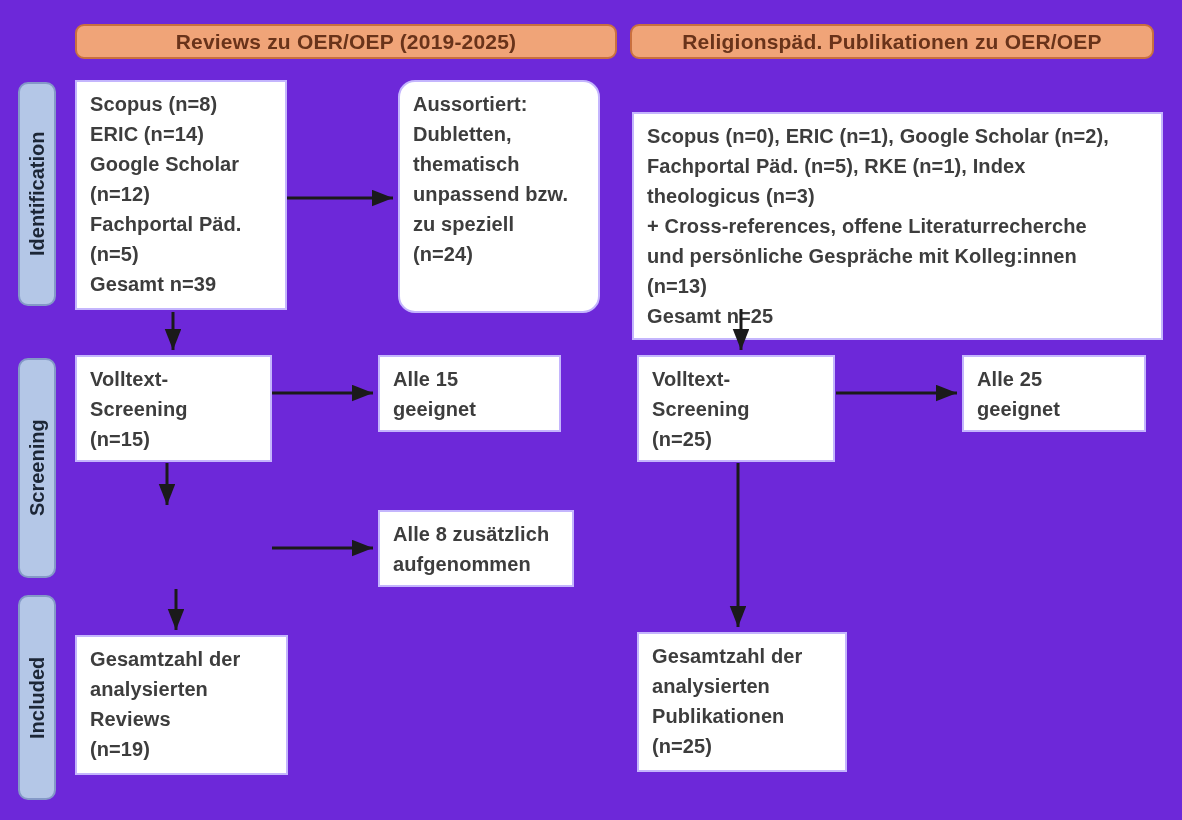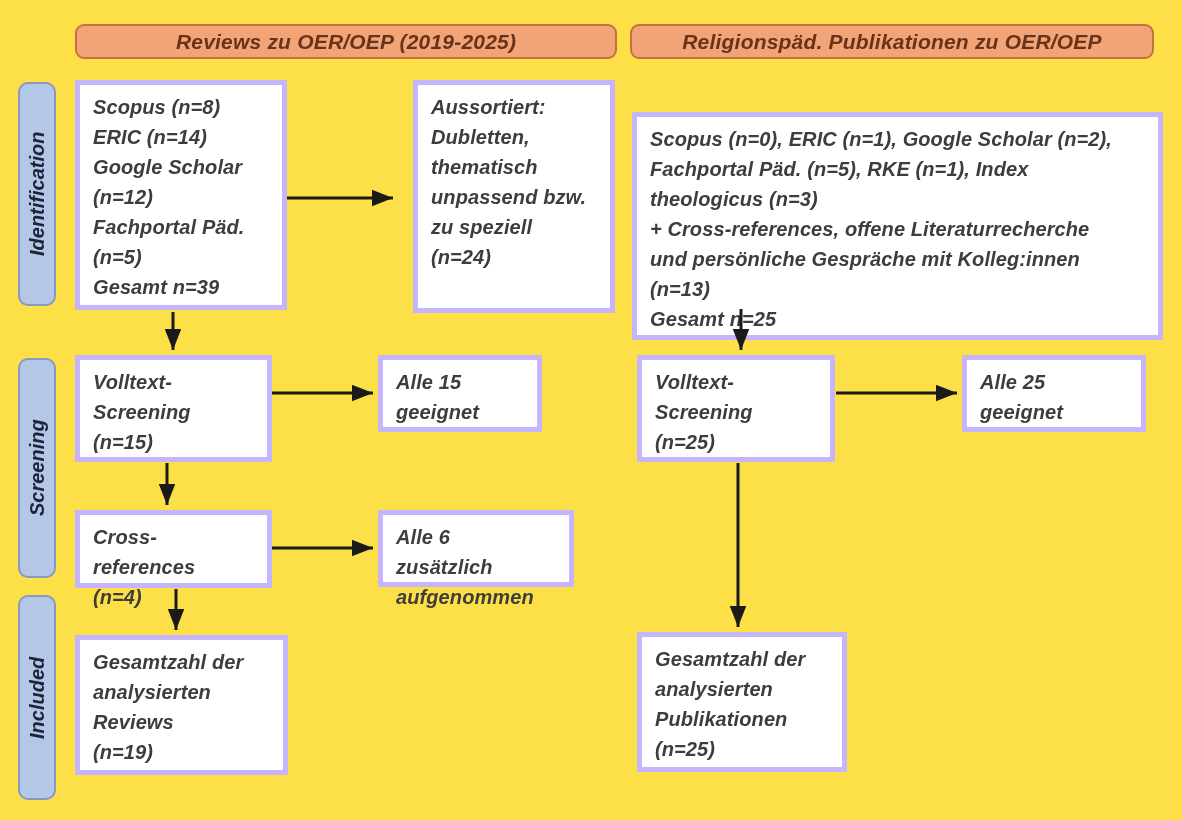--- a/index.html
+++ b/index.html
@@ -1,22 +1,21 @@
 <!DOCTYPE html>
 <html><head>
 <meta charset="utf-8">
 <style>
   html,body{margin:0;padding:0;background:#ffffff;}
   #canvas{
     position:relative;
     width:1182px;height:820px;
-    background:#fde047;
+    background:#6d28d9;
     font-family:"Liberation Sans", sans-serif;
     overflow:hidden;
-    font-style:italic;
   }
   .hdr{
     position:absolute;
     background:#f0a478;
     border:2px solid #c9703f;
     border-radius:9px;
     color:#69331a;
     font-size:21px;
     font-weight:700;
     display:flex;align-items:center;justify-content:center;
@@ -32,21 +31,21 @@
     font-size:20px;
     font-weight:700;
     display:flex;align-items:center;justify-content:center;
     box-sizing:border-box;
     writing-mode:vertical-rl;
     transform:rotate(180deg);
   }
   .fbox{
     position:absolute;
     background:#ffffff;
-    border:5px solid #c4b5fd;
+    border:2px solid #c4b5fd;
     box-sizing:border-box;
     color:#3d3d3d;
     font-size:20px;
     font-weight:600;
     line-height:30px;
     padding:7px 20px 4px 13px;
     white-space:pre-line;
     letter-spacing:0.1px;
   }
   svg.arrows{
@@ -66,33 +65,31 @@
   <div class="stage" style="left:18px;top:358px;width:38px;height:220px;">Screening</div>
   <div class="stage" style="left:18px;top:595px;width:38px;height:205px;">Included</div>
 
   <div class="fbox" style="left:75px;top:80px;width:212px;height:230px;">Scopus (n=8)
 ERIC (n=14)
 Google Scholar
 (n=12)
 Fachportal Päd.
 (n=5)
 Gesamt n=39</div>
-  <div class="fbox" style="left:413px;top:80px;width:202px;height:233px;">Aussortiert:
+  <div class="fbox" style="left:398px;top:80px;width:202px;height:233px;border-radius:17px;">Aussortiert:
 Dubletten,
 thematisch
 unpassend bzw.
 zu speziell
 (n=24)</div>
   <div class="fbox" style="left:75px;top:355px;width:197px;height:107px;">Volltext-
 Screening
 (n=15)</div>
-  <div class="fbox" style="left:378px;top:355px;width:164px;height:77px;">Alle 15 geeignet</div>
-  <div class="fbox" style="left:75px;top:510px;width:197px;height:78px;">Cross-references
-(n=4)</div>
-  <div class="fbox" style="left:378px;top:510px;width:196px;height:77px;">Alle 6 zusätzlich
+  <div class="fbox" style="left:378px;top:355px;width:183px;height:77px;">Alle 15 geeignet</div>
+  <div class="fbox" style="left:378px;top:510px;width:196px;height:77px;">Alle 8 zusätzlich
 aufgenommen</div>
   <div class="fbox" style="left:75px;top:635px;width:213px;height:140px;">Gesamtzahl der
 analysierten
 Reviews
 (n=19)</div>
 
   <div class="fbox" style="left:632px;top:80px;width:531px;height:228px;margin-top:32px;">Scopus (n=0), ERIC (n=1), Google Scholar (n=2),
 Fachportal Päd. (n=5), RKE (n=1), Index
 theologicus (n=3)
 + Cross-references, offene Literaturrecherche

